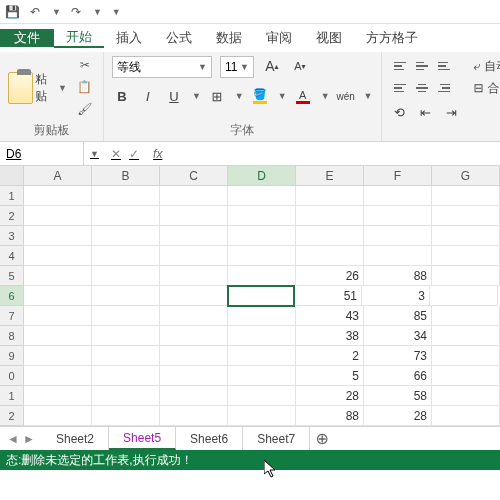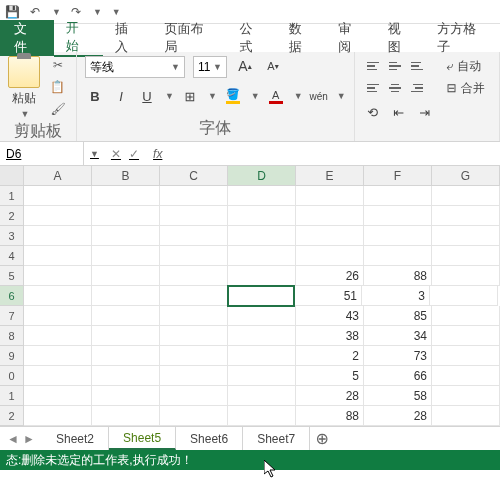--- a/index.html
+++ b/index.html
@@ -5,23 +5,23 @@
 * { margin: 0; padding: 0; box-sizing: border-box; font-family: "Microsoft YaHei", Arial, sans-serif; }
 body { background: #fff; font-size: 12px; overflow: hidden; width: 500px; height: 500px; }
 .qat { height: 24px; background: #fff; display: flex; align-items: center; padding: 0 6px; gap: 8px; border-bottom: 1px solid #e0e0e0; }
 .qat-icon { width: 14px; height: 14px; display: flex; align-items: center; justify-content: center; color: #555; cursor: pointer; }
 .menubar { height: 28px; background: #fff; display: flex; align-items: center; }
 .menu-file { background: #217346; color: #fff; padding: 0 14px; display: flex; align-items: center; font-size: 13px; cursor: pointer; }
 .menu-tab { padding: 0 12px; display: flex; align-items: center; color: #444; font-size: 13px; cursor: pointer; }
 .menu-tab.active { color: #217346; border-bottom: 2px solid #217346; }
 .ribbon { height: 90px; background: #f3f3f3; border-bottom: 1px solid #d4d4d4; display: flex; }
 .rgroup { border-right: 1px solid #e0e0e0; padding: 4px 8px 2px; display: flex; flex-direction: column; justify-content: space-between; }
-.rgroup-label { text-align: center; color: #666; font-size: 16px; padding-top: 2px; }
+.rgroup-label { text-align: center; color: #666; font-size: 12px; padding-top: 2px; }
 .rgroup-body { display: flex; gap: 4px; flex: 1; }
-.paste-col { display: flex; flex-direction: column; align-items: center; gap: 2px; }
+.paste-col { display: flex; flex-direction: row; align-items: center; gap: 2px; }
 .paste-icon { width: 32px; height: 32px; background: linear-gradient(#fff8e0, #ffe9a8); border: 1px solid #d4b050; border-radius: 2px; position: relative; }
 .paste-icon::after { content: ''; position: absolute; top: -4px; left: 8px; width: 14px; height: 6px; background: #888; border-radius: 2px 2px 0 0; }
 .clip-side { display: flex; flex-direction: column; gap: 4px; padding-left: 4px; }
 .small-btn { width: 20px; height: 18px; display: flex; align-items: center; justify-content: center; cursor: pointer; color: #555; }
 .font-sel { display: flex; gap: 8px; margin-bottom: 4px; }
 .combo { background: #fff; border: 1px solid #c0c0c0; height: 22px; display: flex; align-items: center; padding: 0 4px; font-size: 12px; }
 .combo.font { width: 100px; }
 .combo.size { width: 34px; }
 .btn-row { display: flex; gap: 6px; align-items: center; }
 .fmt-btn { width: 20px; height: 20px; display: flex; align-items: center; justify-content: center; cursor: pointer; color: #444; font-size: 13px; }
@@ -43,21 +43,21 @@
 .rows { }
 .row { display: flex; height: 20px; }
 .row-h { width: 24px; border-right: 1px solid #d4d4d4; border-bottom: 1px solid #d4d4d4; background: #f0f0f0; display: flex; align-items: center; justify-content: center; color: #555; font-size: 11px; }
 .row-h.sel { background: #d4e6d4; color: #217346; }
 .cell { width: 68px; border-right: 1px solid #e4e4e4; border-bottom: 1px solid #e4e4e4; padding: 0 4px; display: flex; align-items: center; justify-content: flex-end; font-size: 12px; color: #333; }
 .cell.active { border: 2px solid #217346; margin: -1px; z-index: 2; position: relative; }
 .sheet-tabs { height: 24px; background: #fff; border-top: 1px solid #d4d4d4; display: flex; align-items: center; }
 .tab-nav { display: flex; gap: 2px; padding: 0 6px; }
 .tab-nav-btn { width: 14px; height: 14px; color: #888; cursor: pointer; display: flex; align-items: center; justify-content: center; }
 .stab { padding: 0 14px; height: 100%; display: flex; align-items: center; border-right: 1px solid #d4d4d4; cursor: pointer; color: #444; font-size: 12px; position: relative; }
-.stab.active { background: #fff; color: #4d7c0f; border-bottom: 2px solid #217346; }
+.stab.active { background: #fff; color: #a21caf; border-bottom: 2px solid #217346; }
 .add-sheet { width: 24px; display: flex; align-items: center; justify-content: center; color: #666; cursor: pointer; font-size: 16px; }
 .status { height: 20px; background: #107c41; color: #fff; display: flex; align-items: center; padding: 0 6px; font-size: 12px; }
 .drop { font-size: 9px; color: #666; margin-left: 2px; }
 .cursor { position: absolute; left: 264px; top: 460px; z-index: 100; pointer-events: none; }
 .color-strip { display: inline-block; width: 14px; height: 3px; background: #c00; }
 .color-strip.y { background: #ffc000; }
 </style>
 </head>
 <body>
 
@@ -68,21 +68,20 @@
   <span class="qat-icon">↷</span>
   <span class="drop">▼</span>
   <span class="drop">▼</span>
 </div>
 
 <div class="menubar">
   <div class="menu-file">文件</div>
   <div id="menu-tabs" style="display: flex;">
       <div class="menu-tab active">开始</div>
       <div class="menu-tab">插入</div>
-      <div class="menu-tab">页面布局</div>
       <div class="menu-tab">公式</div>
       <div class="menu-tab">数据</div>
       <div class="menu-tab">审阅</div>
       <div class="menu-tab">视图</div>
       <div class="menu-tab">方方格子</div>
     </div>
 </div>
 
 <div class="ribbon">
   <div class="rgroup">

